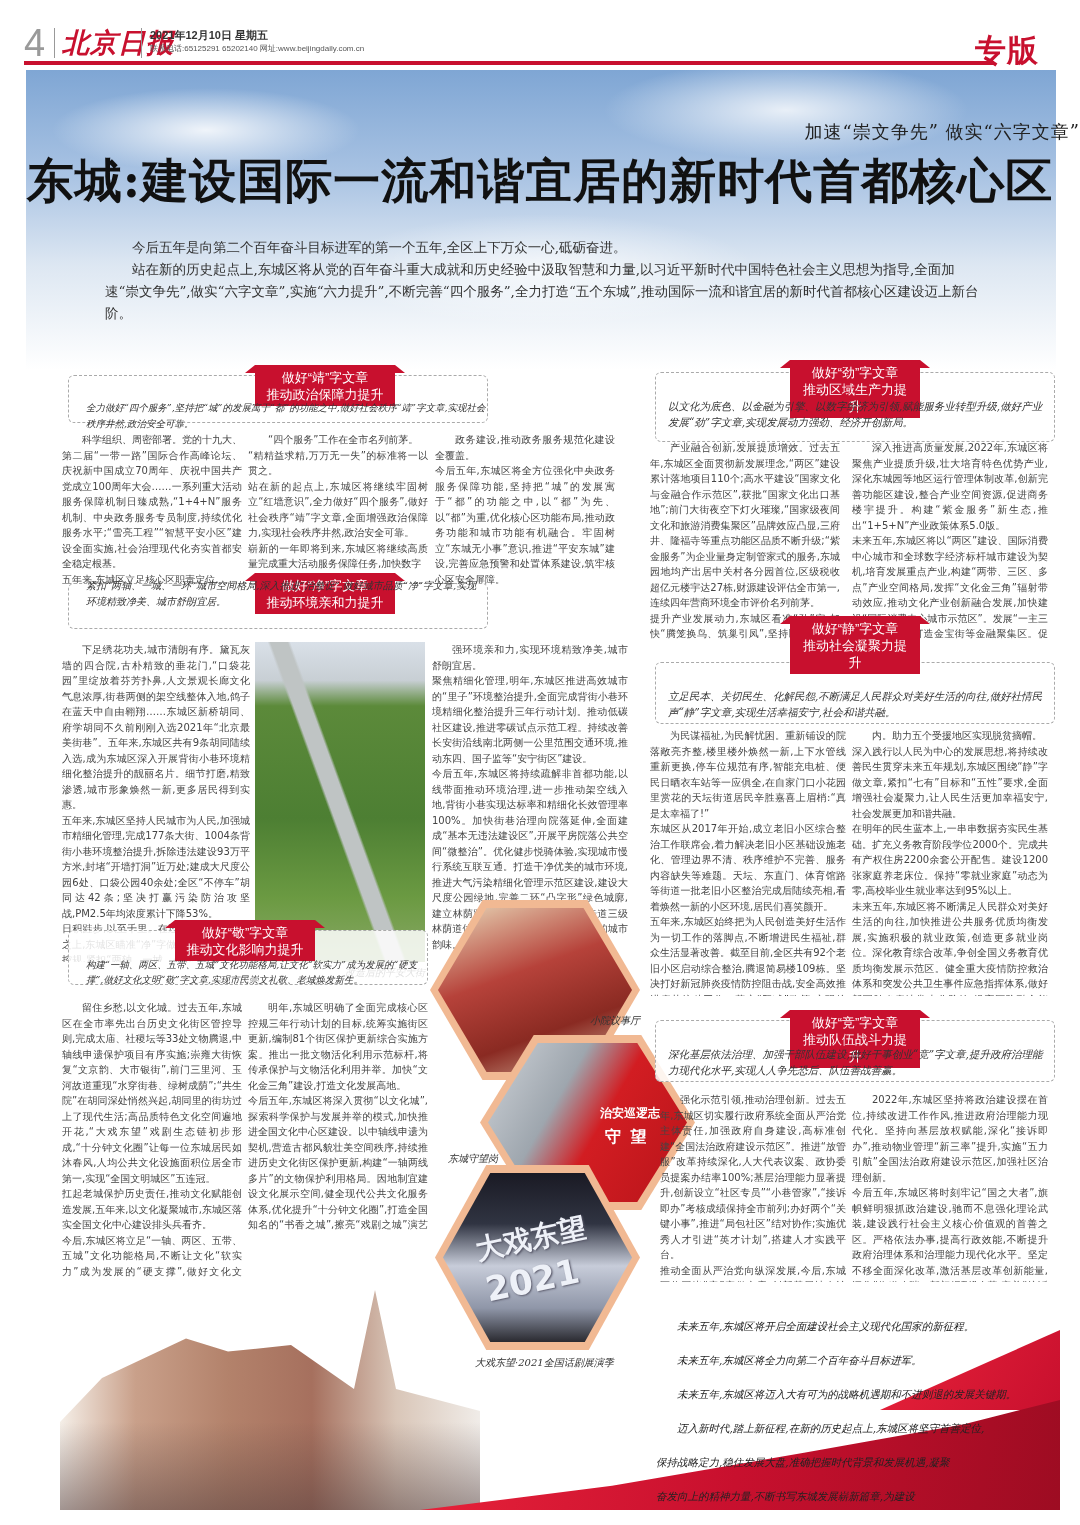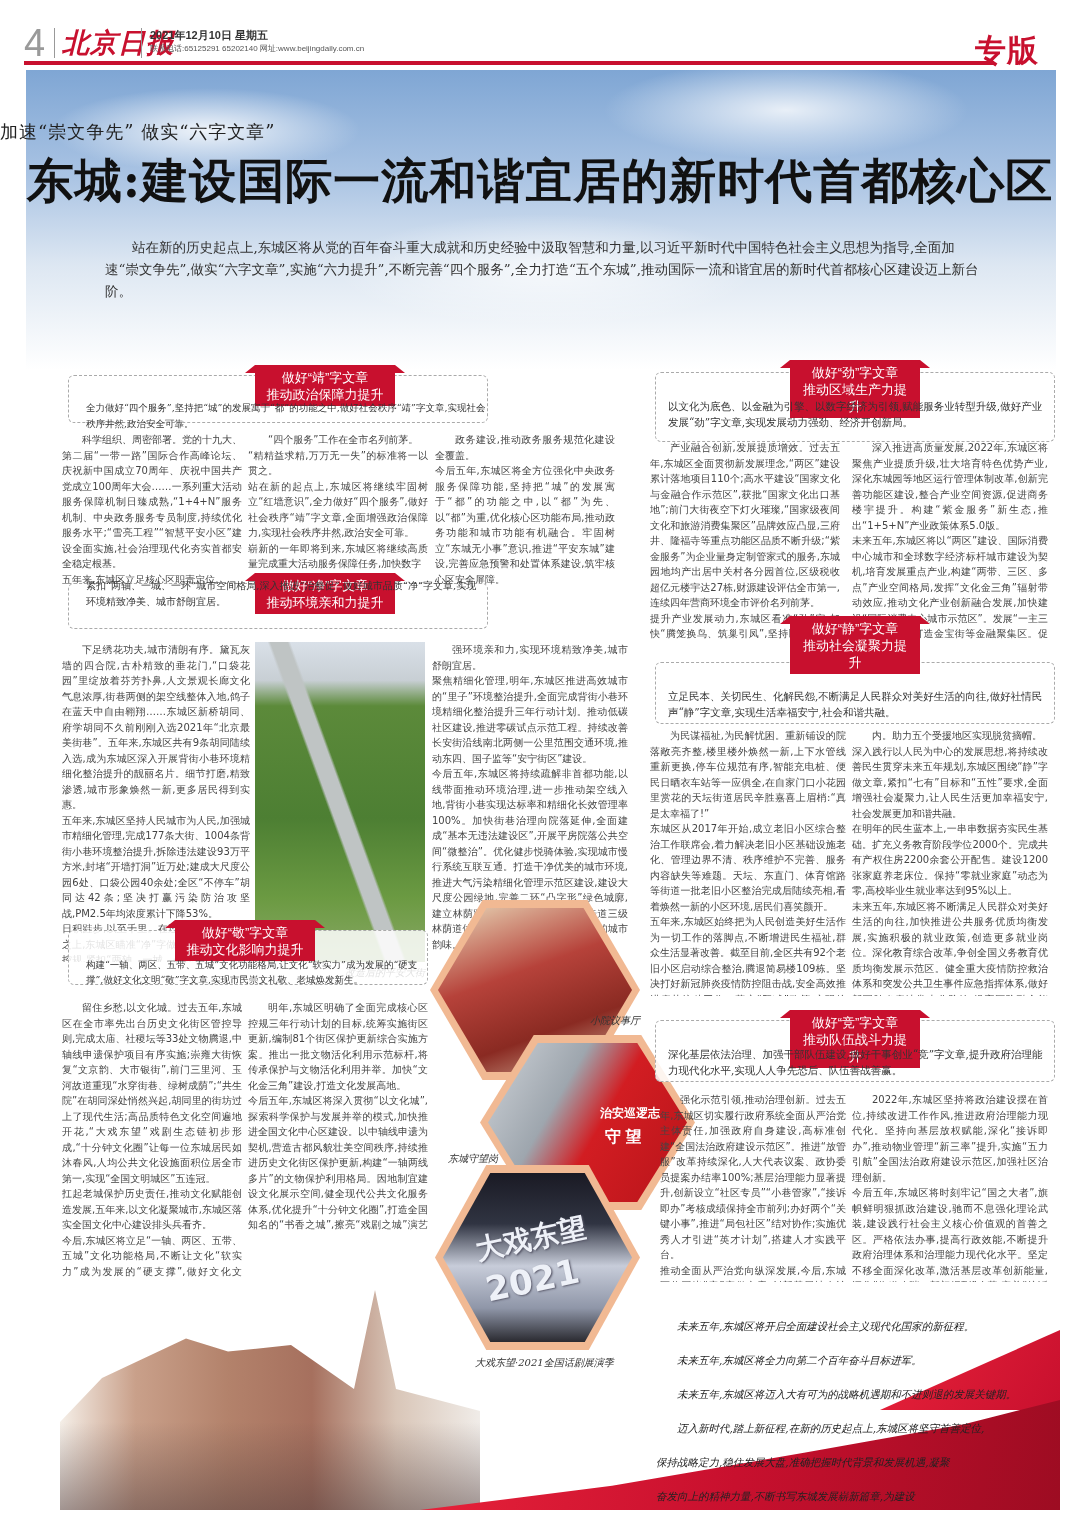--- a/index.html
+++ b/index.html
@@ -18,50 +18,50 @@
   .section-tag { position: absolute; left: 975px; top: 30px; font-family: "Liberation Sans", sans-serif; font-size: 31px; font-weight: bold; color: #c8102e; letter-spacing: 1px; }
 
   
   .hero { position: absolute; left: 26px; top: 70px; width: 1030px; height: 300px;
     background:
       radial-gradient(ellipse 220px 60px at 180px 60px, rgba(255,255,255,0.85), rgba(255,255,255,0) 70%),
       radial-gradient(ellipse 260px 70px at 760px 40px, rgba(255,255,255,0.8), rgba(255,255,255,0) 70%),
       radial-gradient(ellipse 300px 80px at 520px 200px, rgba(255,255,255,0.7), rgba(255,255,255,0) 70%),
       linear-gradient(180deg, #7fa6d4 0%, #a9c3e3 35%, #dde7f2 65%, #ffffff 100%);
   }
-  .kicker { position: absolute; left: 0; width: 1080px; top: 120px; text-align: left; font-size: 18px; color: #222; letter-spacing: 1px; }
+  .kicker { position: absolute; left: 0; width: 1080px; top: 120px; text-align: right; font-size: 18px; color: #222; letter-spacing: 1px; }
   .headline { position: absolute; left: 0; width: 1080px; top: 150px; text-align: center; font-size: 47px; font-weight: bold; color: #111; letter-spacing: 1px; font-family: "DejaVu Serif", serif; }
   .lead { position: absolute; left: 105px; top: 236px; width: 880px; font-size: 13.5px; line-height: 22px; color: #333; }
   .lead p { text-indent: 2em; }
 
   
   .sec-box { position: absolute; border: 1px dashed #aaa; border-radius: 6px; background: rgba(255,255,255,0.85); }
   .sec-tab { position: absolute; background: #c8102e; color: #fff; text-align: center; font-family: "Liberation Sans", sans-serif; font-size: 13px; line-height: 17px; padding: 4px 10px 3px; }
   .sec-tab::before { content: ""; position: absolute; left: -10px; top: 0; border-right: 10px solid #c8102e; border-top: 8px solid transparent; }
   .sec-tab::after { content: ""; position: absolute; right: -10px; top: 0; border-left: 10px solid #c8102e; border-top: 8px solid transparent; }
-  .sec-summary { position: absolute; font-size: 10.5px; line-height: 16px; color: #333; }
+  .sec-summary { position: absolute; font-size: 10.5px; line-height: 16px; color: #333; font-style: italic; }
 
   
   .col { position: absolute; font-size: 10px; line-height: 15.5px; color: #444; text-align: justify; font-family: "DejaVu Sans", sans-serif; }
   .col p { text-indent: 2em; }
 
   
   .photo-road { position: absolute; left: 255px; top: 642px; width: 170px; height: 320px;
     background:
       linear-gradient(70deg, transparent 45%, #bfc4c4 46%, #bfc4c4 52%, transparent 53%),
       linear-gradient(180deg, #d9e0e8 0%, #c8cfd4 12%, #5c8a3a 20%, #4d7f33 55%, #6b9a42 80%, #8aa866 100%);
   }
   .caption { position: absolute; font-size: 10px; color: #333; font-style: italic; }
 
   .hex { position: absolute; background: #f1b993; clip-path: polygon(25% 0, 75% 0, 100% 50%, 75% 100%, 25% 100%, 0 50%); }
   .hex-inner { position: absolute; left: 8px; top: 8px; right: 8px; bottom: 8px; clip-path: polygon(25% 0, 75% 0, 100% 50%, 75% 100%, 25% 100%, 0 50%); }
   .hex1 .hex-inner { background: linear-gradient(160deg, #e8d8b8 0%, #b6423a 40%, #8a2a22 70%, #d9b8a0 100%); }
   .hex2 .hex-inner { background: linear-gradient(120deg, #cfd3d8 0%, #9ea6ae 35%, #d21d22 55%, #b8141a 100%); }
   .hex3 .hex-inner { background: linear-gradient(180deg, #1a1a24 0%, #303442 30%, #c7ccd9 55%, #8f96a8 80%, #2a2a30 100%); }
-  .flag-text { position: absolute; color: #fff; font-weight: bold; font-family: Liberation Sans, sans-serif; }
+  .flag-text { position: absolute; color: #fff; font-weight: bold; font-family: Liberation Mono, monospace; }
   .hex3-text { position: absolute; color: #eef1f8; font-weight: bold; font-family: "DejaVu Sans", sans-serif; transform: rotate(-12deg); text-shadow: 1px 1px 2px #556; }
 
   .building { position: absolute; left: 60px; top: 1290px; width: 420px; height: 220px;
     background:
       linear-gradient(180deg, rgba(255,255,255,0) 0%, rgba(255,255,255,0) 60%, rgba(80,60,60,0.5) 100%),
       linear-gradient(90deg, #f5efe8 0%, #c9a08a 18%, #b3826b 40%, #a6705e 60%, #d9c6b8 80%, #f0ece8 100%);
     clip-path: polygon(0 60%, 10% 40%, 30% 22%, 40% 28%, 55% 25%, 70% 45%, 75% 0, 80% 45%, 100% 55%, 100% 100%, 0 100%);
   }
   .red-ribbon { position: absolute; left: 420px; top: 1400px; width: 640px; height: 110px;
     background: linear-gradient(100deg, #e8223a 0%, #c8102e 50%, #9d0c22 100%);
@@ -86,20 +86,21 @@
   <div class="mh-date">2021年12月10日 星期五</div>
   <div class="mh-contact">联系电话:65125291 65202140  网址:www.beijingdaily.com.cn</div>
   <div class="red-rule"></div>
   <div class="section-tag">专版</div>
 </div>
 
 <div class="hero"></div>
 <div class="kicker">加速“崇文争先” 做实“六字文章”</div>
 <h1 class="headline">东城:建设国际一流和谐宜居的新时代首都核心区</h1>
 <div class="lead">
+  <p>今后五年是向第二个百年奋斗目标进军的第一个五年,全区上下万众一心,砥砺奋进。</p>
   <p>站在新的历史起点上,东城区将从党的百年奋斗重大成就和历史经验中汲取智慧和力量,以习近平新时代中国特色社会主义思想为指导,全面加速“崇文争先”,做实“六字文章”,实施“六力提升”,不断完善“四个服务”,全力打造“五个东城”,推动国际一流和谐宜居的新时代首都核心区建设迈上新台阶。</p>
 </div>
 
 <div class="sec-box" style="left:68px;top:375px;width:420px;height:48px"></div>
 <div class="sec-tab" style="left:255px;top:365px;width:140px">
   <div>做好“靖”字文章</div>
   <div>推动政治保障力提升</div>
 </div>
 <div class="sec-summary" style="left:86px;top:400px;width:400px;font-size:9.5px">全力做好“四个服务”,坚持把“城”的发展寓于“都”的功能之中,做好社会秩序“靖”字文章,实现社会秩序井然,政治安全可靠。</div>
 <div class="col" style="left:62px;top:432px;width:180px">

